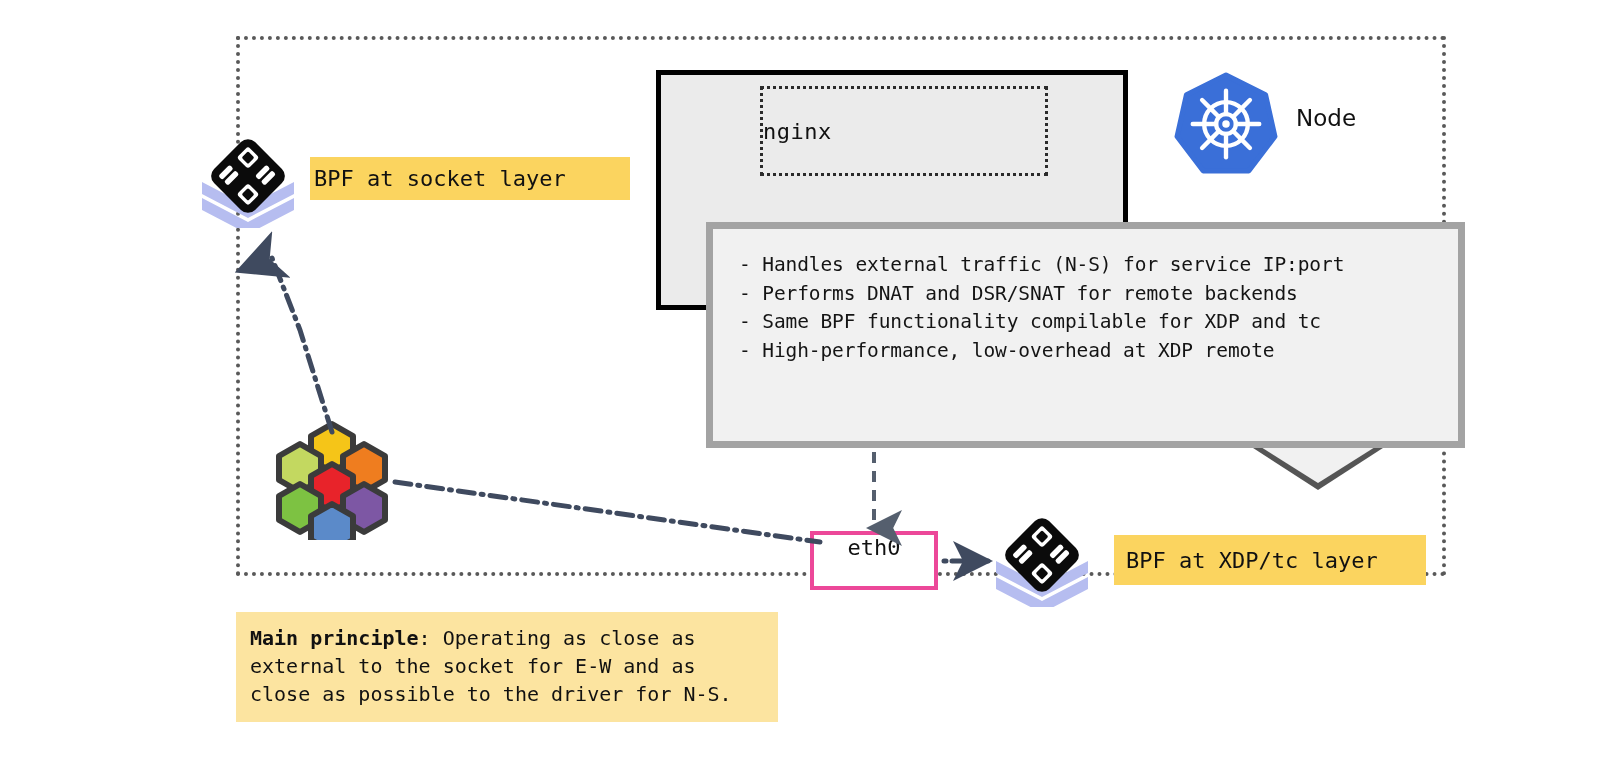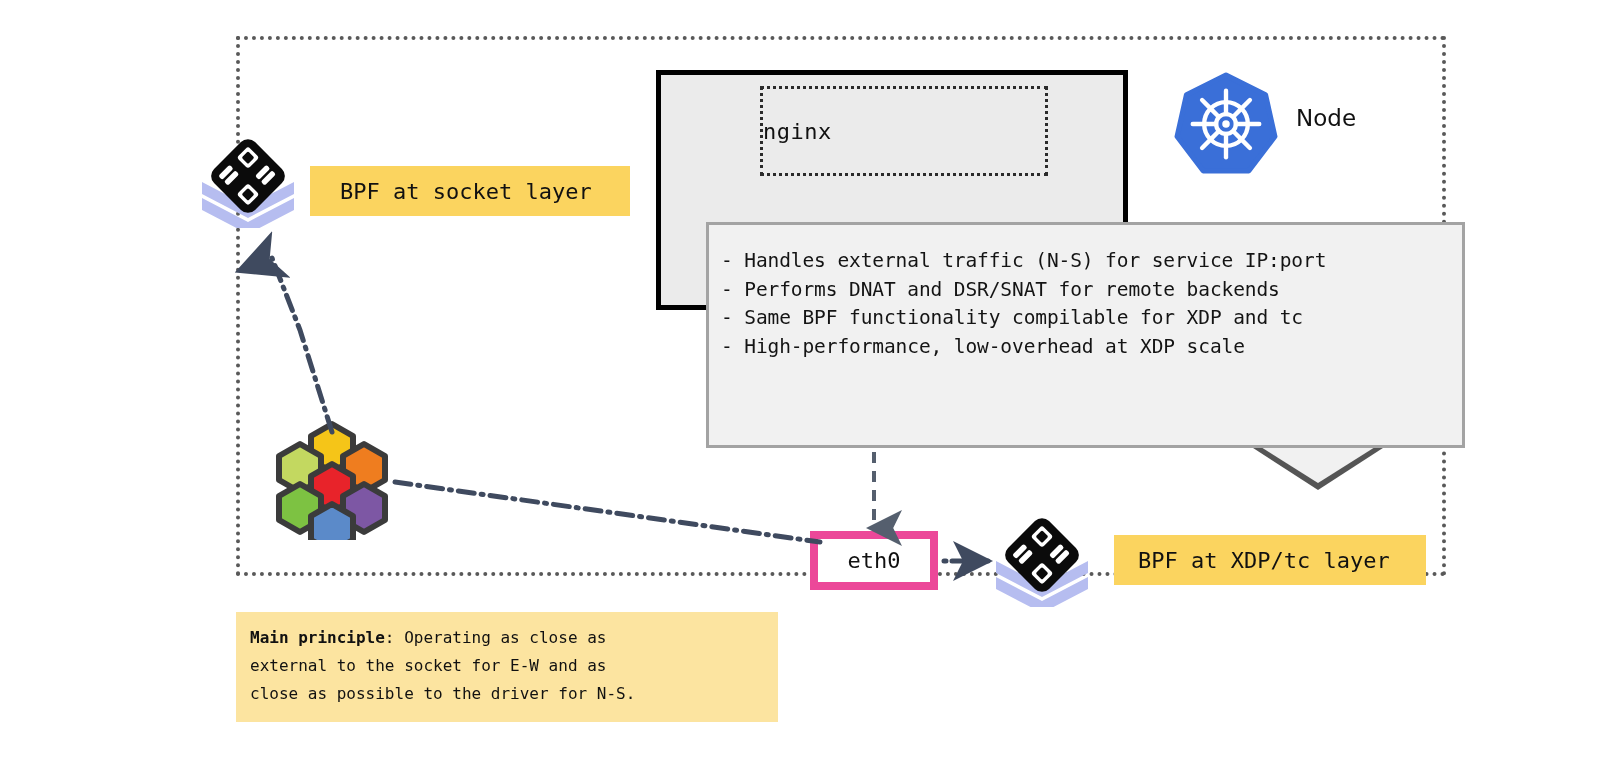--- a/index.html
+++ b/index.html
@@ -60,23 +60,23 @@
   }
 
   
   .callout {
     position: absolute;
     left: 706px;
     top: 222px;
     width: 759px;
     height: 226px;
     background: #f1f1f1;
-    border: 3px solid #a3a3a3;
-    box-sizing: border-box;
-    padding: 22px 0 0 12px;
+    border: 7px solid #a3a3a3;
+    box-sizing: border-box;
+    padding: 22px 0 0 26px;
   }
   .callout-line {
     font-size: 19.5px;
     line-height: 28.7px;
     color: #141414;
     white-space: pre;
     letter-spacing: -0.1px;
   }
   .callout-tail {
     position: absolute;
@@ -100,60 +100,60 @@
   }
 
   
   .eth0-box {
     position: absolute;
     left: 810px;
     top: 531px;
     width: 128px;
     height: 59px;
     background: #ffffff;
-    border: 8px solid #ec4899;
+    border: 4px solid #ec4899;
     box-sizing: border-box;
     display: flex;
-    align-items: center;
+    align-items: flex-start;
     justify-content: center;
   }
   .eth0-label {
     font-size: 22px;
     color: #111111;
   }
 
   
   .hl {
     position: absolute;
     background: #fbd45f;
     display: flex;
     align-items: center;
     box-sizing: border-box;
   }
   .hl-text {
     font-size: 22px;
     color: #111111;
     white-space: pre;
   }
-  #hl-socket { left: 310px; top: 166px; width: 320px; height: 50px; padding-left: 30px; }
-  #hl-xdp    { left: 1114px; top: 535px; width: 312px; height: 50px; padding-left: 24px; }
+  #hl-socket { left: 310px; top: 157px; width: 320px; height: 43px; padding-left: 4px; }
+  #hl-xdp    { left: 1114px; top: 535px; width: 312px; height: 50px; padding-left: 12px; }
 
   
   .principle-box {
     position: absolute;
     left: 236px;
     top: 612px;
     width: 542px;
     height: 110px;
     background: #fce4a0;
     box-sizing: border-box;
     padding: 12px 0 0 14px;
   }
   .principle-line {
-    font-size: 16px;
+    font-size: 20px;
     line-height: 28px;
     color: #111111;
     white-space: pre;
   }
   .principle-strong { font-weight: bold; }
 
   
   .node-label {
     position: absolute;
     left: 1296px;
@@ -218,21 +218,21 @@
     <span class="nginx-label">nginx</span>
   </div>
 
   <div class="callout-tail"></div>
   <div class="callout-tail-inner"></div>
 
   <div class="callout">
     <div class="callout-line">- Handles external traffic (N-S) for service IP:port</div>
     <div class="callout-line">- Performs DNAT and DSR/SNAT for remote backends</div>
     <div class="callout-line">- Same BPF functionality compilable for XDP and tc</div>
-    <div class="callout-line">- High-performance, low-overhead at XDP scale</div>
+    <div class="callout-line">- High-performance, low-overhead at XDP remote</div>
   </div>
 
   <div class="icon-abs" id="bpf-socket">
     <svg viewBox="0 0 104 92" width="104" height="92" aria-hidden="true">
       <g>
         <path d="M6 62 L52 86 L98 62 L98 74 L52 98 L6 74 Z" fill="#b6bdf0"></path>
         <path d="M6 46 L52 70 L98 46 L98 58 L52 82 L6 58 Z" fill="#b6bdf0"></path>
         <path d="M6 46 L52 70 L98 46 L98 52 L52 76 L6 52 Z" fill="#ffffff" opacity="0"></path>
       </g>
       <g transform="translate(52,40) rotate(45)">

